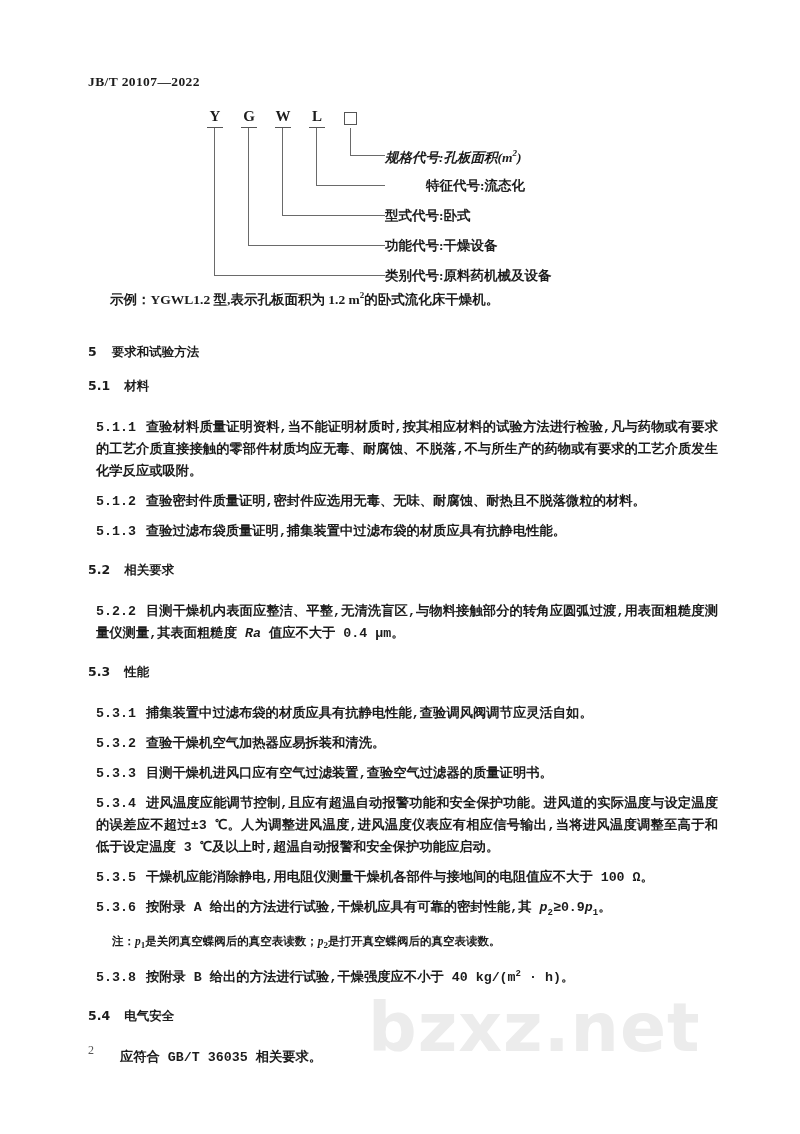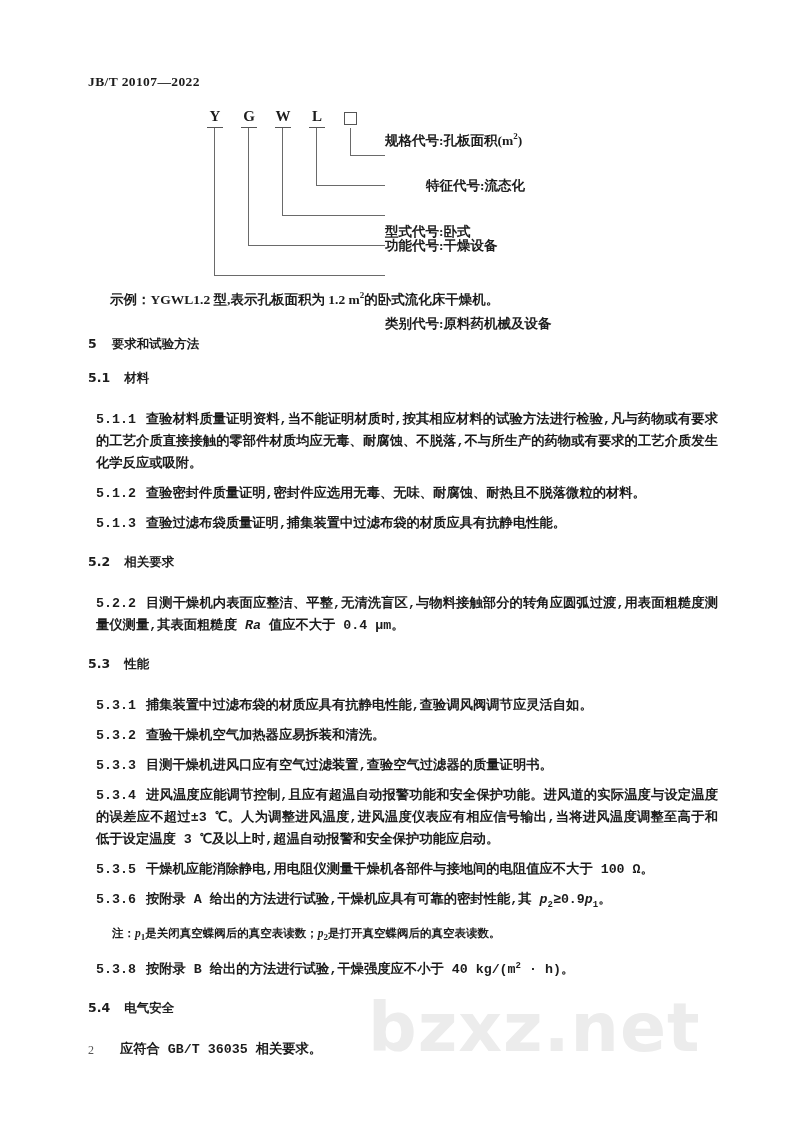--- a/index.html
+++ b/index.html
@@ -102,21 +102,21 @@
     font-weight: bold;
     white-space: nowrap;
     z-index: 2;
   }
   #example sup { font-size: 9px; }
 
   
   #content {
     position: absolute;
     left: 88px;
-    top: 336px;
+    top: 344px;
     width: 638px;
     z-index: 2;
   }
   .h1 {
     font-family: "DejaVu Sans", "Liberation Sans", sans-serif;
     font-weight: bold;
     font-size: 12.5px;
     margin: 0 0 0 0;
     padding: 0;
     line-height: 1.2;
@@ -197,29 +197,29 @@
     <span style="position:absolute;left:153px;top:19px;width:16px;border-bottom:1.1px solid #555;"></span>
     <span style="position:absolute;left:187px;top:19px;width:16px;border-bottom:1.1px solid #555;"></span>
     <span style="position:absolute;left:221px;top:19px;width:16px;border-bottom:1.1px solid #555;"></span>
 
     <span class="lead" style="left:262px;top:20px;width:35px;height:28px;"></span>
     <span class="lead" style="left:228px;top:20px;width:69px;height:58px;"></span>
     <span class="lead" style="left:194px;top:20px;width:103px;height:88px;"></span>
     <span class="lead" style="left:160px;top:20px;width:137px;height:118px;"></span>
     <span class="lead" style="left:126px;top:20px;width:171px;height:148px;"></span>
 
-    <div class="diag-label" style="top:24px;"><span>规格代号:孔板面积(m</span><sup>2</sup><span>)</span></div>
+    <div class="diag-label" style="top:41px;font-style:italic;"><span>规格代号:孔板面积(m</span><sup>2</sup><span>)</span></div>
 
     <div class="diag-label" style="top:71px;padding-left:41px;">特征代号:流态化</div>
 
-    <div class="diag-label" style="top:117px;">型式代号:卧式</div>
+    <div class="diag-label" style="top:101px;">型式代号:卧式</div>
 
     <div class="diag-label" style="top:131px;">功能代号:干燥设备</div>
 
-    <div class="diag-label" style="top:161px;margin-top:48px;">类别代号:原料药机械及设备</div>
+    <div class="diag-label" style="top:161px;">类别代号:原料药机械及设备</div>
   </div>
 
   <div id="example"><span>示例：YGWL1.2 型,表示孔板面积为 1.2 m</span><sup>2</sup><span>的卧式流化床干燥机。</span></div>
 
   <div id="content">
 
     <div class="h1"><span class="num">5</span><span>要求和试验方法</span></div>
 
     <div class="sp-l"></div>
 

